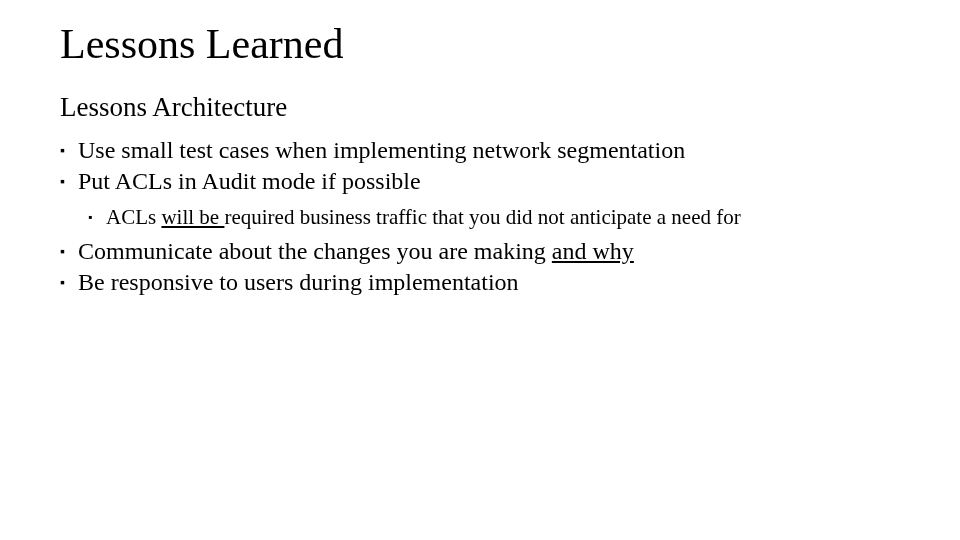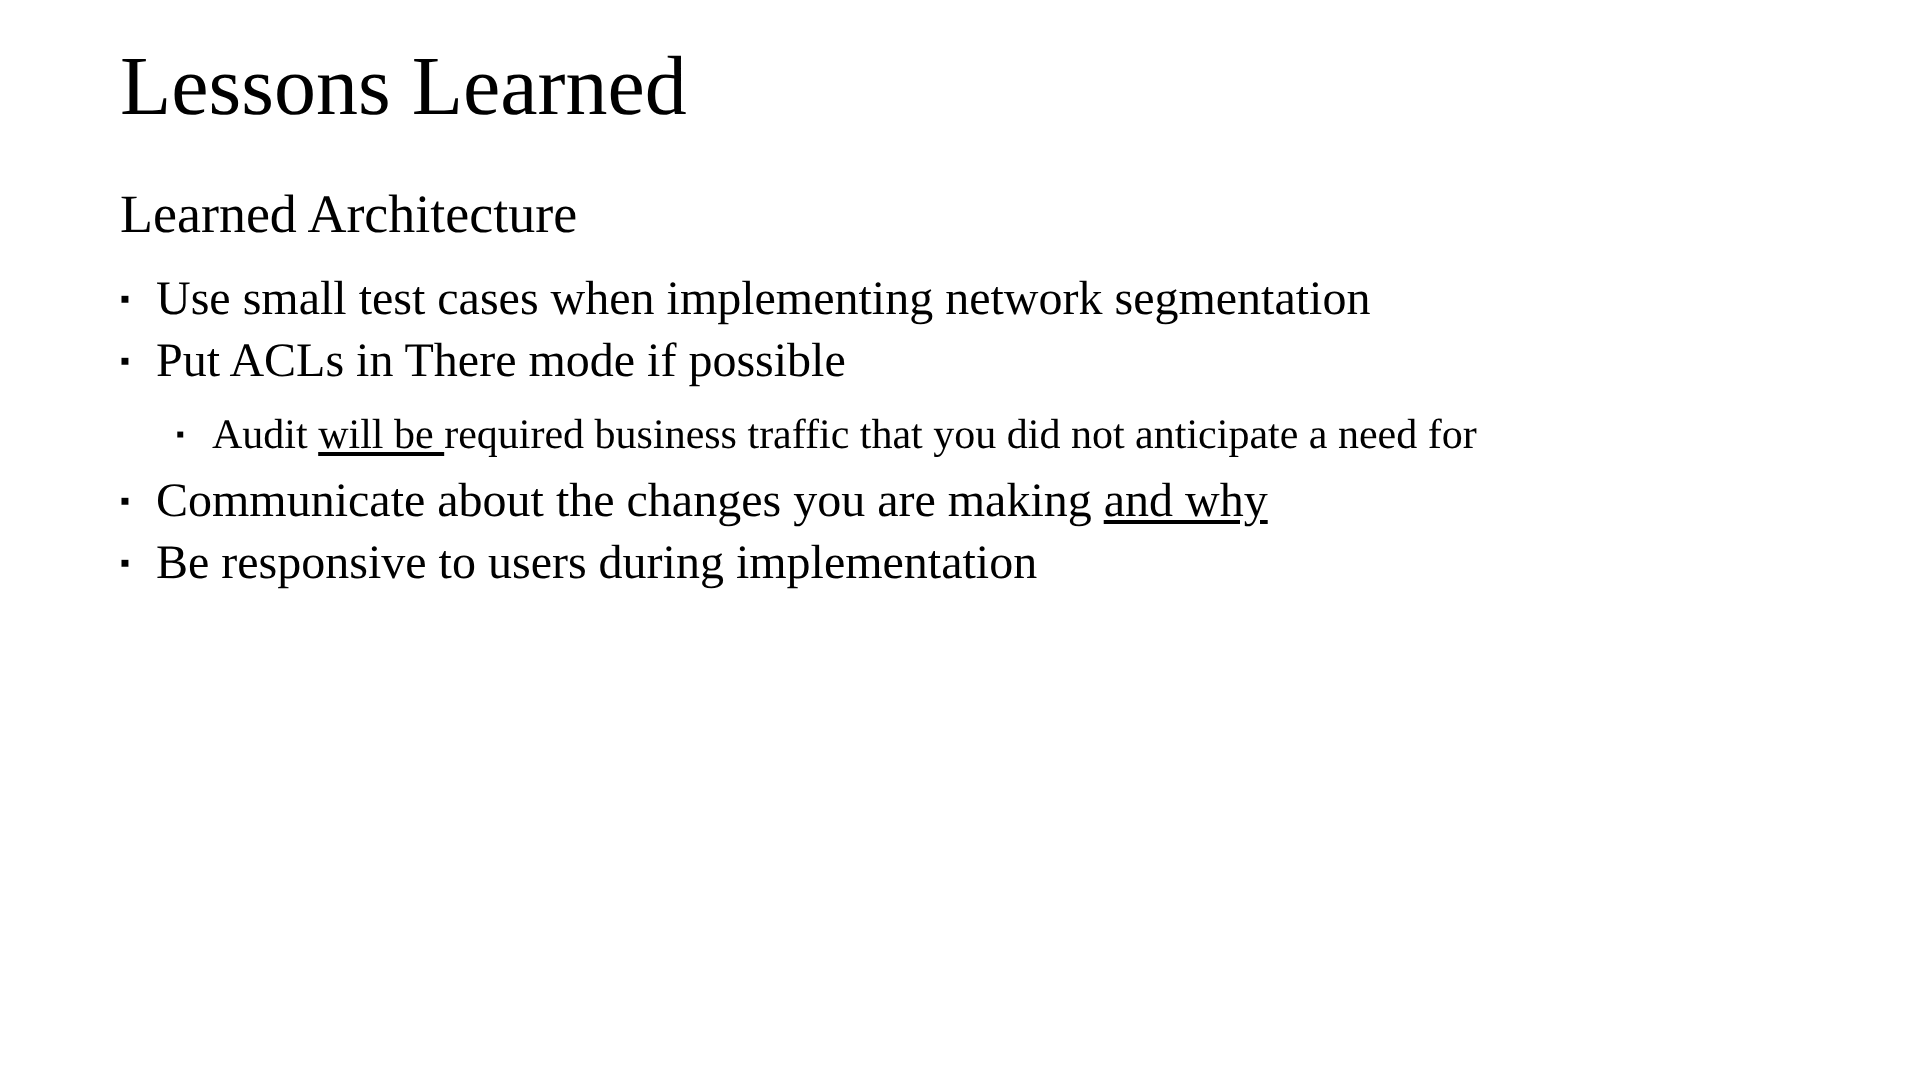--- a/index.html
+++ b/index.html
@@ -67,30 +67,30 @@
     }
     .content-block {
       margin-top: 4px;
     }
   </style>
 </head>
 <body>
 
 <h1 class="title">Lessons Learned</h1>
 
-<h2 class="subtitle">Learned Architecture</h2>
+<h2 class="subtitle">Lessons Architecture</h2>
 
 <div class="content-block">
 
   <div class="bullet-l1">Use small test cases when implementing network segmentation</div>
 
-  <div class="bullet-l1">Put ACLs in There mode if possible</div>
+  <div class="bullet-l1">Put ACLs in Audit mode if possible</div>
 
   <div class="bullet-l2">
-    <span>Audit </span><span class="underline">will be </span><span>required business traffic that you did not anticipate a need for</span>
+    <span>ACLs </span><span class="underline">will be </span><span>required business traffic that you did not anticipate a need for</span>
   </div>
 
   <div class="bullet-l1">
     <span>Communicate about the changes you are making </span><span class="underline">and why</span>
   </div>
 
   <div class="bullet-l1">Be responsive to users during implementation</div>
 
 </div>
 

